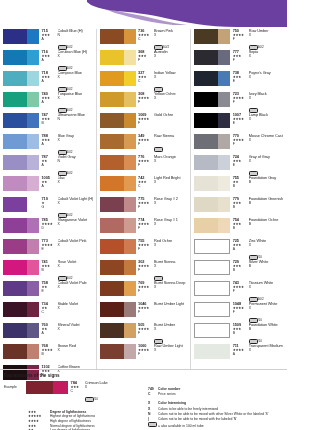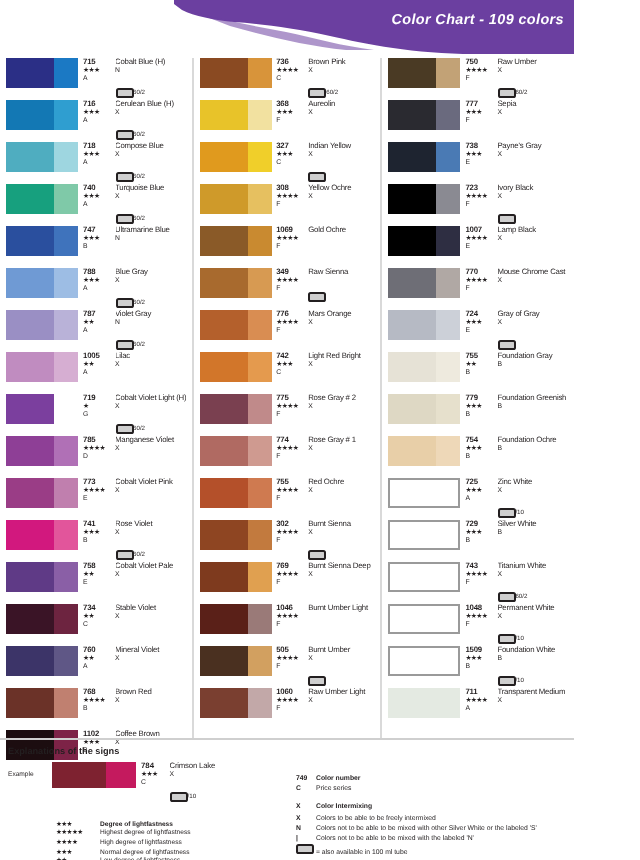--- a/index.html
+++ b/index.html
@@ -66,21 +66,20 @@
 </head>
 <body>
 
 <div id="header">
   <svg id="brush" viewBox="0 0 200 27" preserveAspectRatio="none">
     <path id="brushPath" d="M0,0 L200,0 L200,27 L150,27 C120,27 96,22 78,18
              C60,14 44,12 30,11 C20,10 10,8 4,5 L0,2 Z" fill="#6b3fa0"></path>
     <path id="brushPath2" d="M10,6 C24,10 40,13 56,16 C70,19 84,23 100,25
              L86,25 C66,23 46,18 28,13 L10,6 Z" opacity="0.55" fill="#6b3fa0"></path>
   </svg>
-  <div id="title" style="color: rgb(255, 255, 255);">Color Chart - 109 colors</div>
 </div>
 
 <div id="grid">
   <div class="col">
       <div class="row">
         <div class="sw">
           <div class="a" style="background: rgb(43, 47, 134);"></div>
           <div class="b" style="background: rgb(27, 121, 196);"></div>
         </div>
         <div class="meta">

